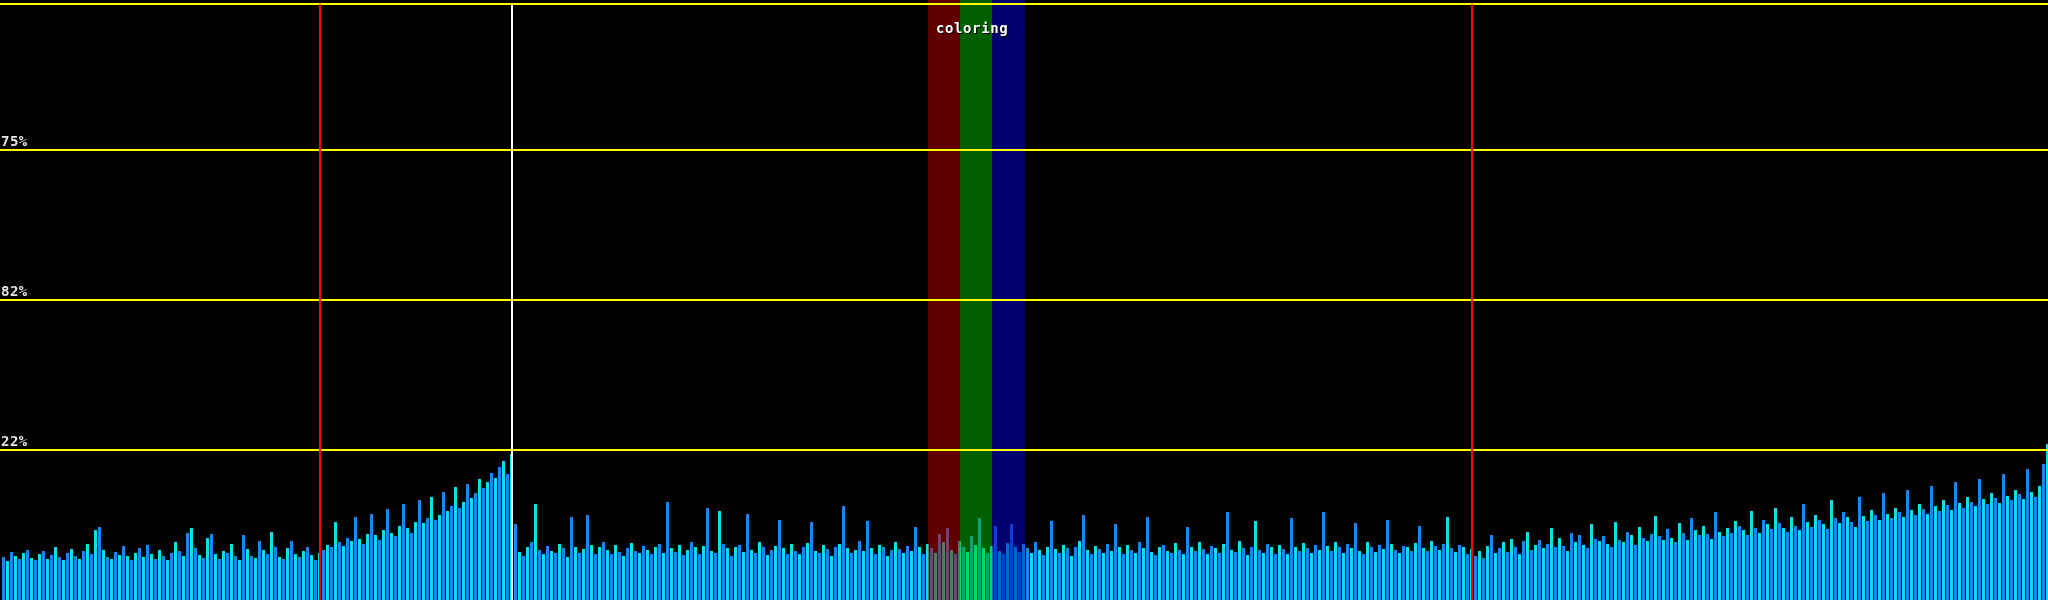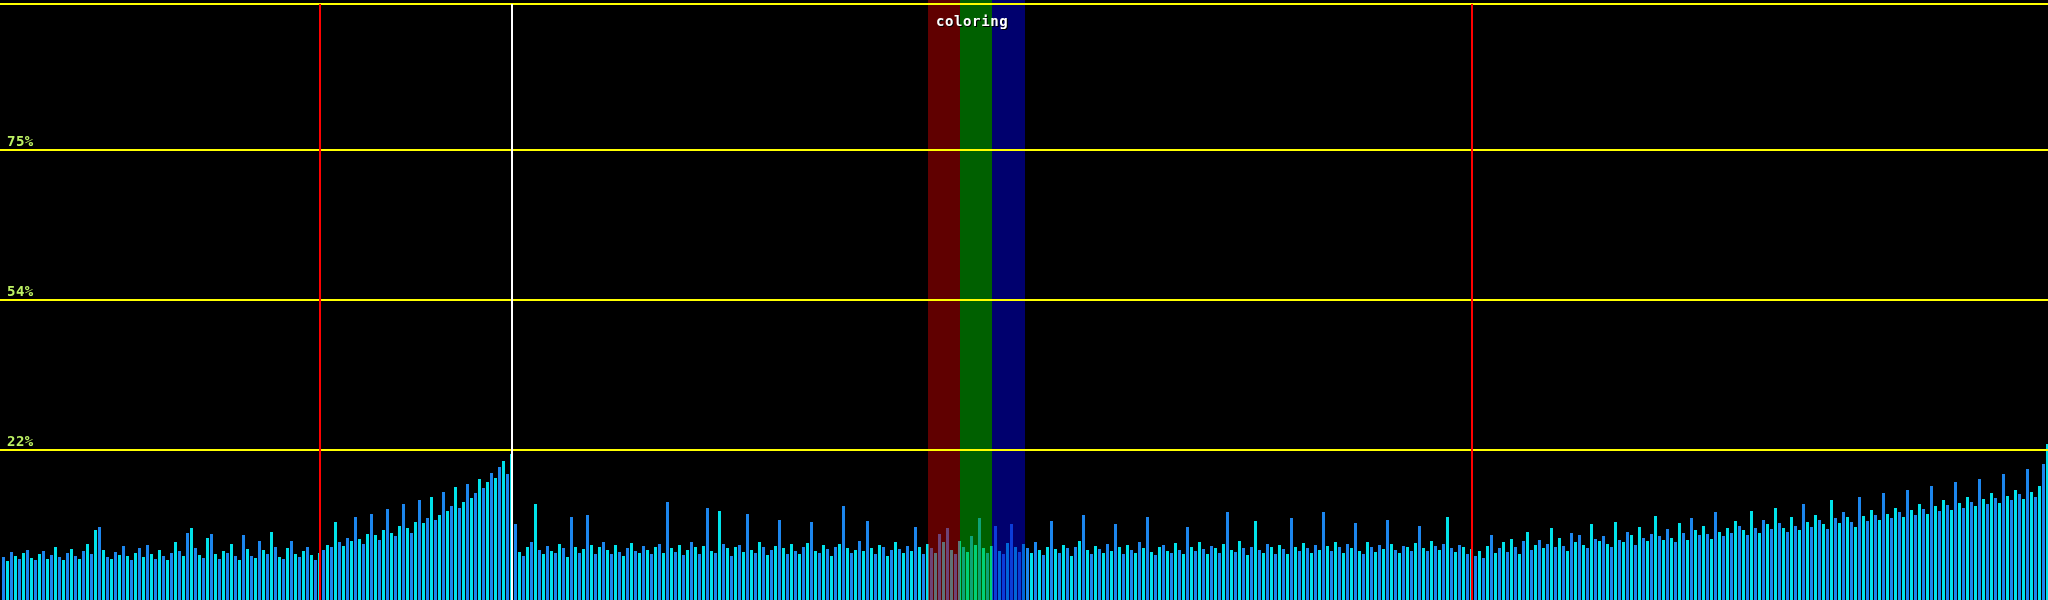--- a/index.html
+++ b/index.html
@@ -6,39 +6,39 @@
   .stage{
     position:relative;
     width:2048px;height:600px;
     background:#000;
     overflow:hidden;
     font-family:"DejaVu Sans Mono", monospace;
   }
   .hline{position:absolute;left:0;width:2048px;height:2px;z-index:4;}
   .vline{position:absolute;top:4px;bottom:0;width:2px;z-index:5;}
   .tick-label{
-    position:absolute;left:7px;z-index:6;
+    position:absolute;left:1px;z-index:6;
     font-size:14px;font-weight:bold;line-height:14px;
-    color:#bef264;letter-spacing:0.5px;
+    color:#e5e5e5;letter-spacing:0.5px;
   }
   .bar{position:absolute;bottom:0;width:3px;z-index:2;}
   .band{position:absolute;top:0;bottom:0;z-index:3;}
   .coloring-label{
     position:absolute;z-index:7;
     font-size:14px;font-weight:bold;line-height:14px;
     color:#fff;letter-spacing:0.6px;
     text-shadow:1px 1px 0 #000;
     white-space:nowrap;
   }
 </style>
 </head>
 <body>
 
 <div class="stage">
-  <div class="coloring-label" style="left: 936px; top: 14px;">coloring</div>
+  <div class="coloring-label" style="left: 936px; top: 21px;">coloring</div>
 <div class="bar" style="left: 2px; width: 3px; height: 43px; background: rgb(28, 134, 238);"></div>
     <div class="bar" style="left: 6px; width: 3px; height: 39px; background: rgb(0, 226, 234);"></div>
     <div class="bar" style="left: 10px; width: 3px; height: 48px; background: rgb(28, 134, 238);"></div>
     <div class="bar" style="left: 14px; width: 3px; height: 44px; background: rgb(0, 226, 234);"></div>
     <div class="bar" style="left: 18px; width: 3px; height: 41px; background: rgb(28, 134, 238);"></div>
     <div class="bar" style="left: 22px; width: 3px; height: 47px; background: rgb(0, 226, 234);"></div>
     <div class="bar" style="left: 26px; width: 3px; height: 50px; background: rgb(28, 134, 238);"></div>
     <div class="bar" style="left: 30px; width: 3px; height: 42px; background: rgb(0, 226, 234);"></div>
     <div class="bar" style="left: 34px; width: 3px; height: 40px; background: rgb(28, 134, 238);"></div>
     <div class="bar" style="left: 38px; width: 3px; height: 46px; background: rgb(0, 226, 234);"></div>
@@ -544,19 +544,19 @@
     <div class="bar" style="left: 2038px; width: 3px; height: 114px; background: rgb(0, 226, 234);"></div>
     <div class="bar" style="left: 2042px; width: 3px; height: 136px; background: rgb(28, 134, 238);"></div>
     <div class="bar" style="left: 2046px; width: 3px; height: 156px; background: rgb(0, 226, 234);"></div>
     <div class="band" style="left: 928px; width: 32px; background: rgba(192, 0, 0, 0.5);"></div>
     <div class="band" style="left: 960px; width: 32px; background: rgba(0, 192, 0, 0.5);"></div>
     <div class="band" style="left: 992px; width: 33px; background: rgba(0, 0, 200, 0.55);"></div>
     <div class="hline" style="top: 3px; background: rgb(255, 255, 0);"></div>
     <div class="hline" style="top: 149px; background: rgb(255, 255, 0);"></div>
     <div class="tick-label" style="top: 134px;">75%</div>
     <div class="hline" style="top: 299px; background: rgb(255, 255, 0);"></div>
-    <div class="tick-label" style="top: 284px;">54%</div>
+    <div class="tick-label" style="top: 284px;">82%</div>
     <div class="hline" style="top: 449px; background: rgb(255, 255, 0);"></div>
     <div class="tick-label" style="top: 434px;">22%</div>
     <div class="vline" style="left: 319px; background: rgb(255, 0, 0);"></div>
     <div class="vline" style="left: 1471px; background: rgb(255, 0, 0);"></div>
     <div class="vline" style="left: 511px; background: rgb(255, 255, 255);"></div>
   </div>
 
 </body></html>

